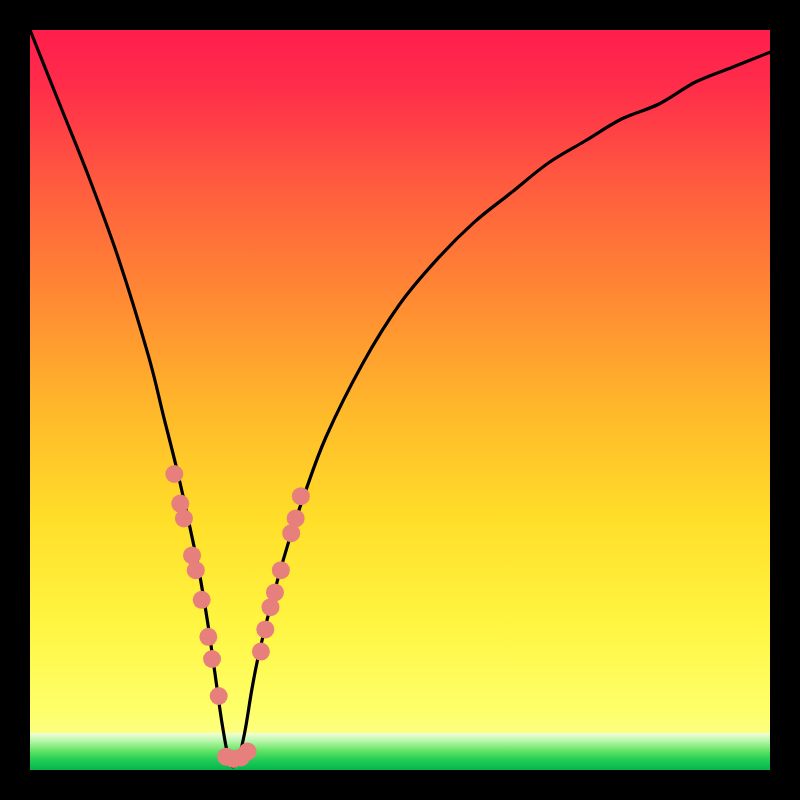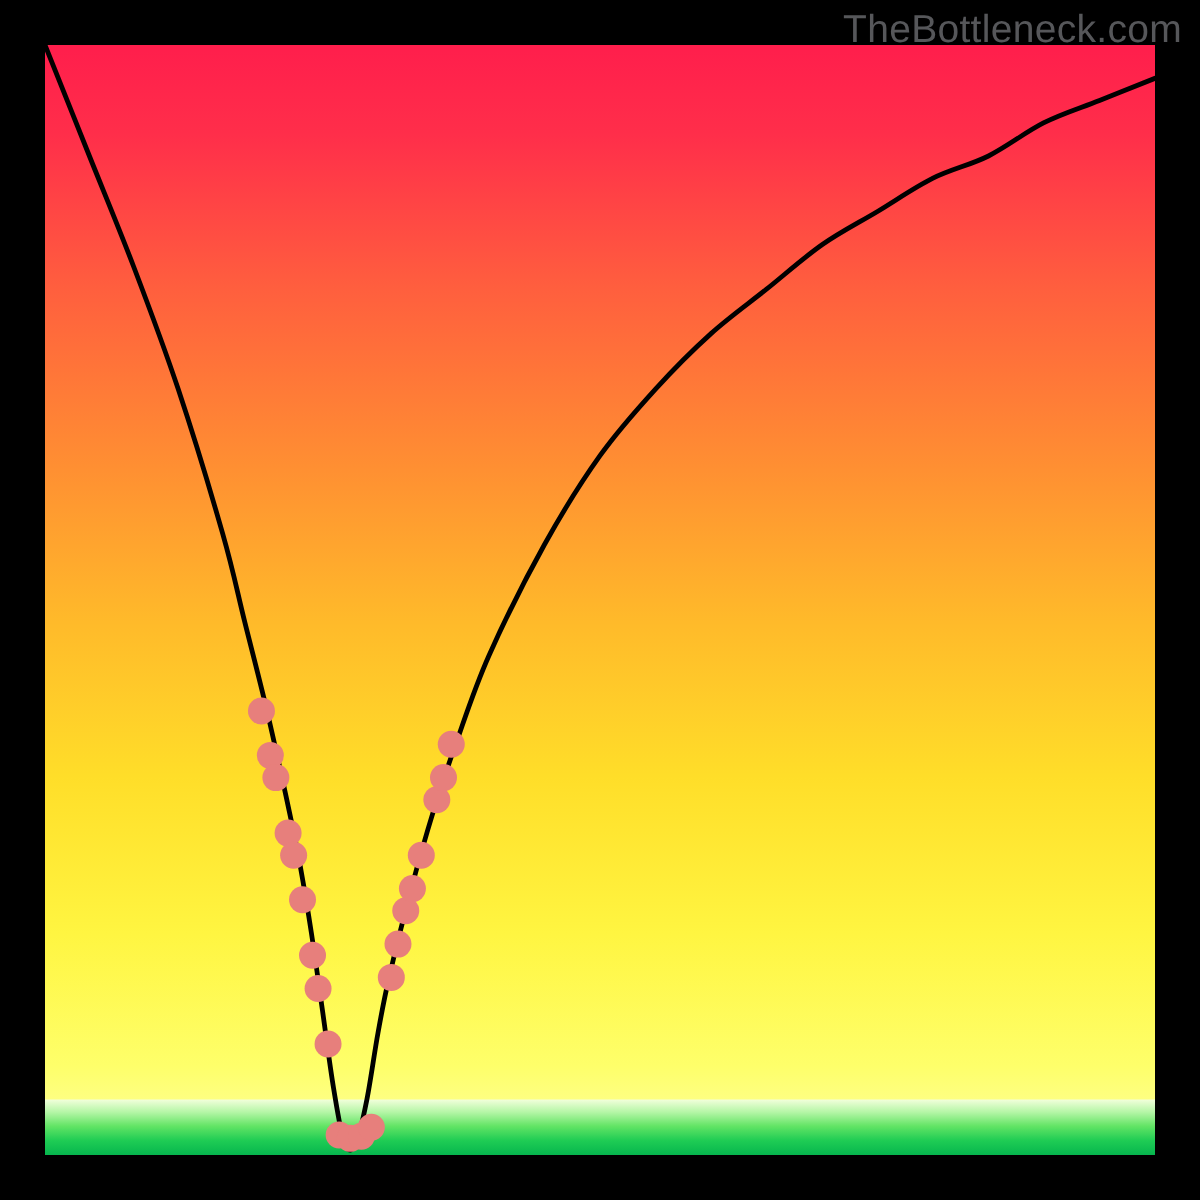--- a/index.html
+++ b/index.html
@@ -37,21 +37,20 @@
   .plot svg {
     display: block;
     width: 740px;
     height: 740px;
   }
 </style>
 </head>
 <body>
 
 <div class="outer">
-  <div class="watermark">TheBottleneck.com</div>
   <div class="plot">
     <svg viewBox="0 0 740 740">
       <defs>
         <linearGradient id="bg-grad" x1="0" y1="0" x2="0" y2="1">
           <stop offset="0%" stop-color="#ff1e4c"></stop>
           <stop offset="8%" stop-color="#ff2e4a"></stop>
           <stop offset="22%" stop-color="#ff5f3e"></stop>
           <stop offset="38%" stop-color="#ff8f32"></stop>
           <stop offset="52%" stop-color="#ffba2a"></stop>
           <stop offset="66%" stop-color="#ffde29"></stop>

